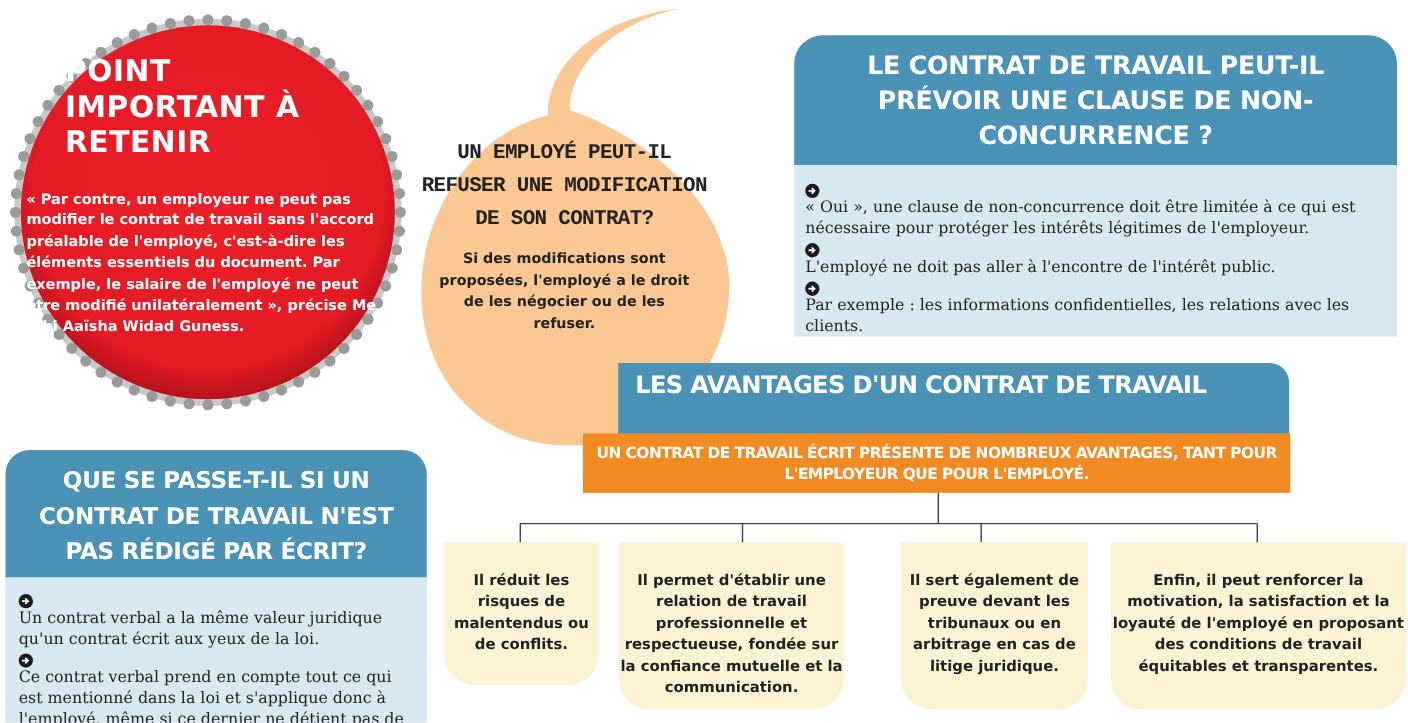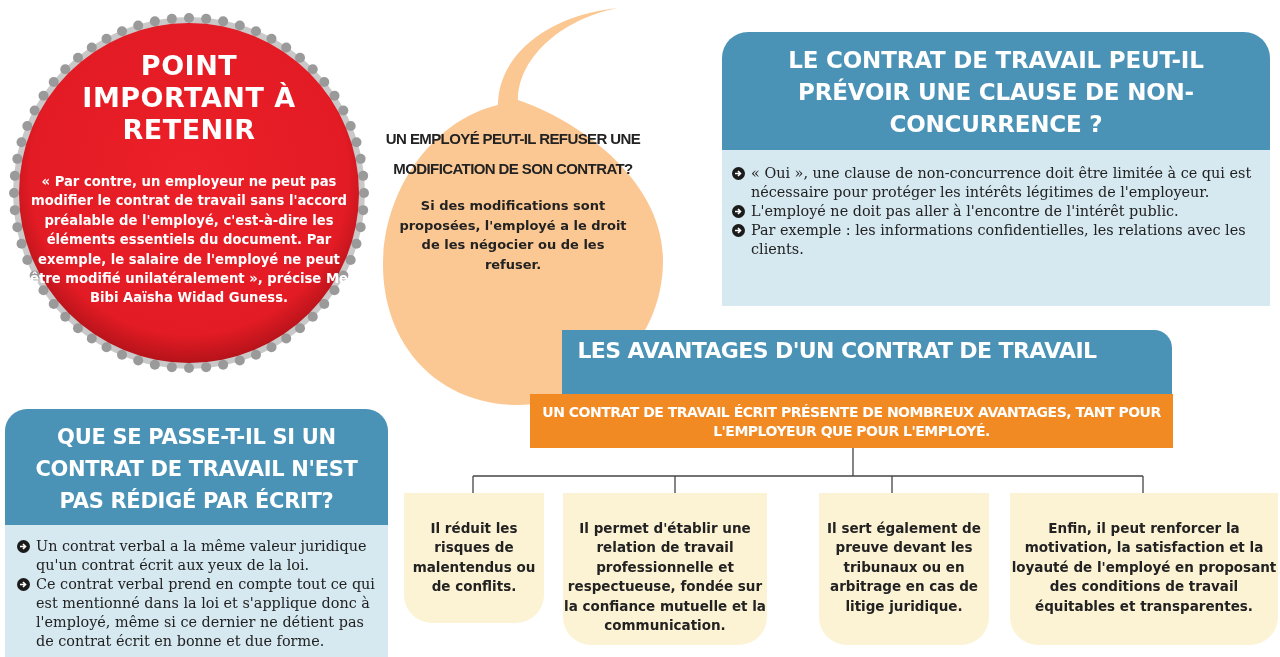--- a/index.html
+++ b/index.html
@@ -7,21 +7,21 @@
     body { position: relative; font-family: "DejaVu Sans", sans-serif; }
 
     
     .seal {
       position: absolute; left: 8px; top: 12px; width: 362px; height: 362px;
     }
     .seal svg { position: absolute; left: 0; top: 0; }
     .seal-content {
       position: absolute; left: 0; top: 0; width: 362px; height: 362px;
       display: flex; flex-direction: column; align-items: center;
-      color: #ffffff; text-align: center;
+      color: #ffffff; text-align: left;
     }
     .seal-title {
       margin-top: 38px;
       font-family: "DejaVu Sans", sans-serif; font-weight: bold;
       font-size: 27px; line-height: 32px; letter-spacing: 0.5px;
       width: 260px;
     }
     .seal-quote {
       margin-top: 26px;
       font-family: "DejaVu Sans", sans-serif; font-weight: bold;
@@ -30,41 +30,41 @@
     }
 
     
     .bubble { position: absolute; left: 378px; top: 0; width: 300px; height: 410px; }
     .bubble svg { position: absolute; left: 0; top: 0; }
     .bubble-content {
       position: absolute; left: 0; top: 124px; width: 270px;
       text-align: center; color: #222222;
     }
     .bubble-title {
-      font-family: Liberation Sans, sans-serif; font-weight: bold;
-      font-size: 15px; line-height: 30px; letter-spacing: -0.6px;
+      font-family: Liberation Mono, monospace; font-weight: bold;
+      font-size: 19px; line-height: 30px; letter-spacing: -0.6px;
     }
     .bubble-text {
       margin: 12px auto 0; width: 240px;
       font-family: "DejaVu Sans", sans-serif; font-weight: bold;
       font-size: 13px; line-height: 19.5px;
     }
 
     
     .card { position: absolute; }
     .card-head {
       background: #4a93b6; color: #ffffff; text-align: center;
       font-family: "DejaVu Sans", sans-serif; font-weight: bold;
     }
     .card-body {
       background: #d6e8f0; color: #222222;
       font-family: "DejaVu Serif", serif;
     }
     .bullet-list { list-style: none; }
-    .bullet-item { display: flex; align-items: flex-start; }
+    .bullet-item { display: flex; align-items: flex-start; flex-direction: column; }
     .bullet-icon {
       flex: 0 0 auto; width: 13px; height: 13px; border-radius: 50%;
       background: #1b1b1b; margin-top: 3px; margin-right: 6px;
       display: flex; align-items: center; justify-content: center;
     }
     .bullet-icon svg { display: block; }
 
     
     .card-nc { left: 722px; top: 32px; width: 548px; }
     .card-nc .card-head {

